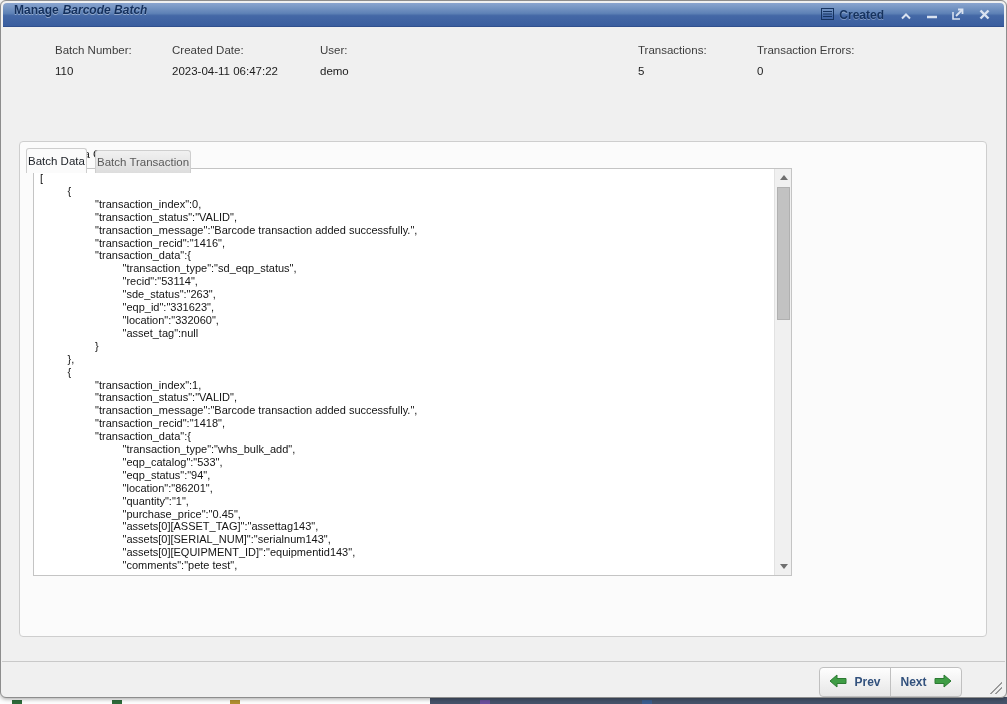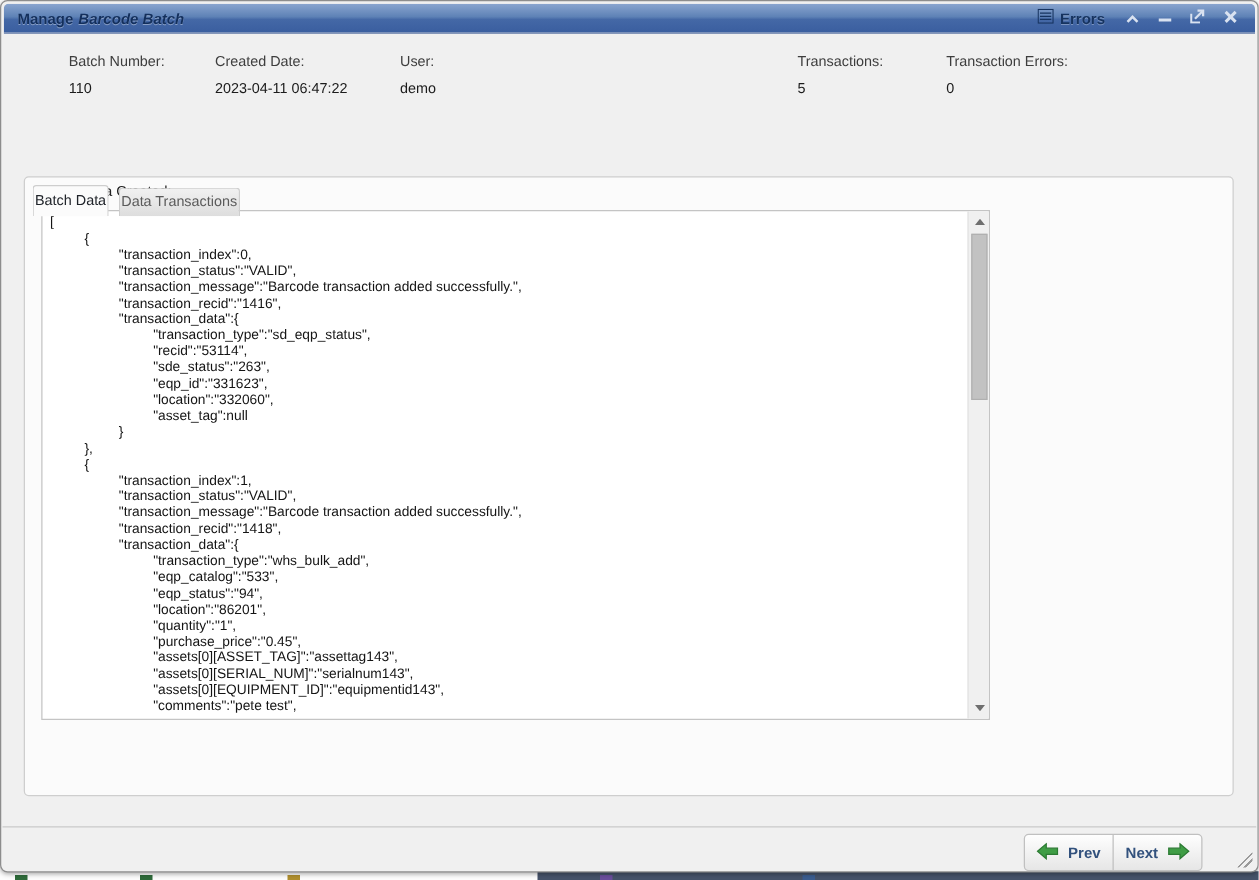--- a/index.html
+++ b/index.html
@@ -14,21 +14,21 @@
   
   .window { position:absolute; left:0; top:0; width:1007px; height:698px;
             background:#f0f0f0; border:1px solid #8d8d8d; border-radius:6px;
             box-shadow:0 1px 4px rgba(0,0,0,.35); overflow:hidden; }
 
   
   .titlebar { position:absolute; left:2px; right:2px; top:2px; height:24px;
               border-radius:4px 4px 0 0;
               background:linear-gradient(#8aa5cf 0%, #5e82b6 45%, #4468a6 55%, #3a5e9f 100%);
               border-bottom:1px solid #30508e;
-              display:flex; align-items:center; }
+              display:flex; }
   .title { margin-left:11px; font-size:12px; font-weight:bold; color:#132f5c;
            text-shadow:0 1px 0 rgba(255,255,255,.38); }
   .title .emph { font-style:italic; margin-left:4px; }
   .titlebar-right { margin-left:auto; display:flex; align-items:center; gap:6px; margin-right:10px; }
   .options-btn { display:flex; align-items:center; gap:5px; padding:2px 6px; cursor:pointer; }
   .options-label { font-size:12px; font-weight:bold; color:#16335f; text-shadow:0 1px 0 rgba(255,255,255,.3); }
   .win-ctrl { width:20px; height:18px; display:flex; align-items:center; justify-content:center; cursor:pointer; }
 
   
   .summary { position:absolute; left:0; top:27px; width:100%; height:80px; }
@@ -102,21 +102,21 @@
     <div class="titlebar-right">
       <div class="options-btn">
         <span>
           <svg width="13" height="12" viewBox="0 0 13 12">
             <rect x="0.5" y="0.5" width="12" height="11" fill="none" stroke="#16335f" stroke-width="1"></rect>
             <line x1="2" y1="3.5" x2="11" y2="3.5" stroke="#16335f" stroke-width="1"></line>
             <line x1="2" y1="6" x2="11" y2="6" stroke="#16335f" stroke-width="1"></line>
             <line x1="2" y1="8.5" x2="11" y2="8.5" stroke="#16335f" stroke-width="1"></line>
           </svg>
         </span>
-        <span class="options-label">Errors</span>
+        <span class="options-label">Created</span>
       </div>
       <div class="win-ctrl">
         <span>
           <svg width="12" height="8" viewBox="0 0 12 8">
             <polyline points="2,6.5 6,2.5 10,6.5" fill="none" stroke="#d9e2f0" stroke-width="2"></polyline>
           </svg>
         </span>
       </div>
       <div class="win-ctrl">
         <span>
@@ -162,21 +162,21 @@
       <div class="lbl">Transactions:</div>
       <div class="val">5</div>
     </div>
     <div class="field f5">
       <div class="lbl">Transaction Errors:</div>
       <div class="val">0</div>
     </div>
   </div>
 
   <div class="tab tab-active">Batch Data</div>
-  <div class="tab tab-inactive">Data Transactions</div>
+  <div class="tab tab-inactive">Batch Transaction</div>
 
   <div class="panel"></div>
 
   <div class="results-label">Batch Data Created:</div>
 
   <div class="jsonbox">
     <pre>[
 	{
 		"transaction_index":0,
 		"transaction_status":"VALID",

